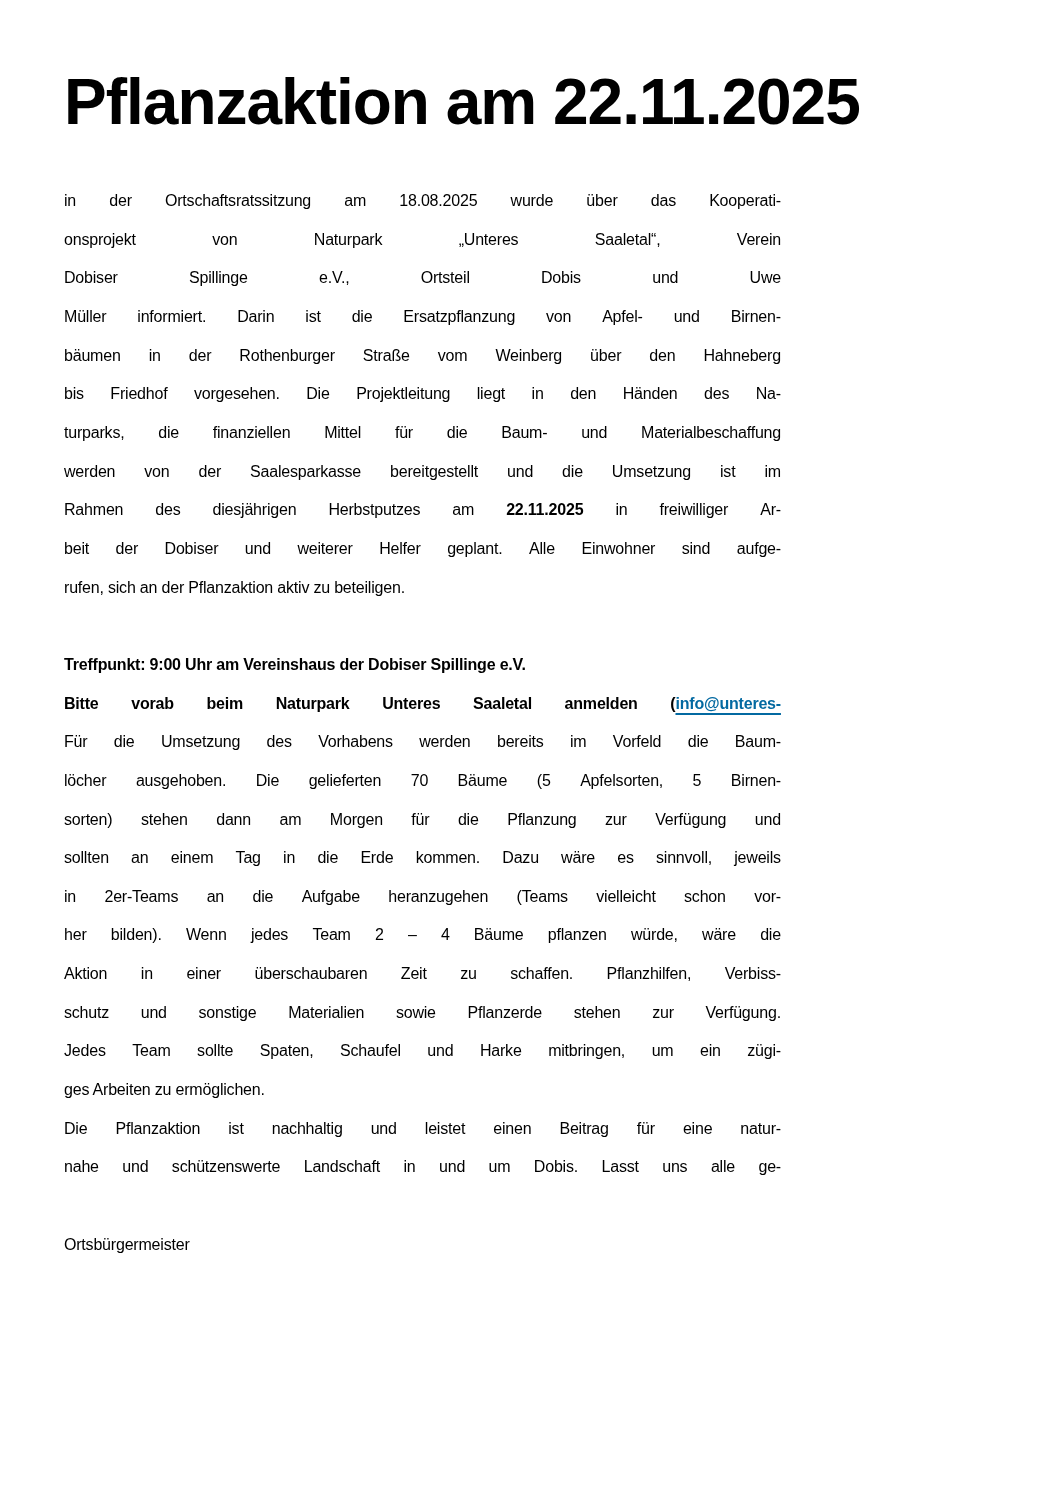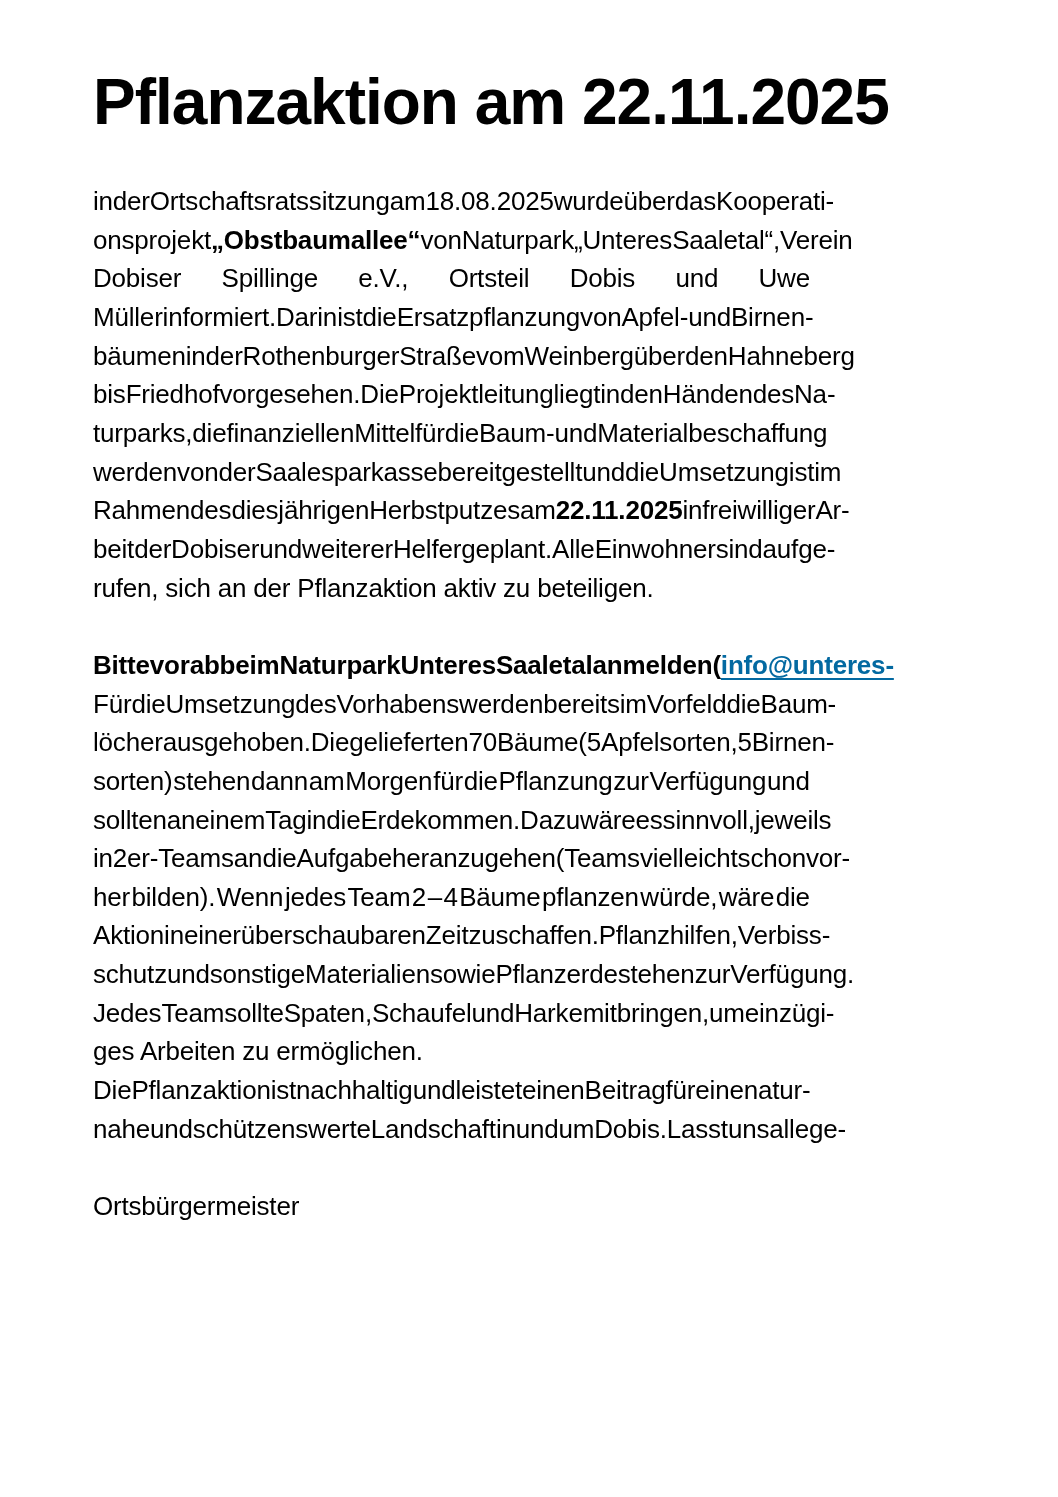--- a/index.html
+++ b/index.html
@@ -13,34 +13,33 @@
     font-family: "Liberation Sans", sans-serif;
     color: #000000;
     overflow: hidden;
     position: relative;
   }
   .page {
     box-sizing: border-box;
     width: 844px;
     height: 1497px;
     padding: 70px 63px 0 64px;
-    margin-left: 29px;
   }
   .doc-title {
     margin: 0;
     font-size: 64px;
     line-height: 64px;
     font-weight: bold;
     text-align: center;
     letter-spacing: -1px;
     white-space: nowrap;
   }
   .doc-body {
     margin-top: 48px;
-    font-size: 26px;
+    font-size: 16px;
     line-height: 38.67px;
     letter-spacing: -0.2px;
   }
   .line {
     height: 38.67px;
     white-space: pre;
   }
   .line.justify {
     display: flex;
     justify-content: space-between;
@@ -70,21 +69,20 @@
         <span class="word"><span>Ortschaftsratssitzung</span></span>
         <span class="word"><span>am</span></span>
         <span class="word"><span>18.08.2025</span></span>
         <span class="word"><span>wurde</span></span>
         <span class="word"><span>über</span></span>
         <span class="word"><span>das</span></span>
         <span class="word"><span>Kooperati-</span></span>
       </div>
       <div class="line justify">
         <span class="word"><span>onsprojekt</span></span>
-        <span class="word"><span class="bold">„Obstbaumallee“</span></span>
         <span class="word"><span>von</span></span>
         <span class="word"><span>Naturpark</span></span>
         <span class="word"><span>„Unteres</span></span>
         <span class="word"><span>Saaletal“,</span></span>
         <span class="word"><span>Verein</span></span>
       </div>
       <div class="line justify">
         <span class="word"><span>Dobiser</span></span>
         <span class="word"><span>Spillinge</span></span>
         <span class="word"><span>e.V.,</span></span>
@@ -172,20 +170,21 @@
         <span class="word"><span>weiterer</span></span>
         <span class="word"><span>Helfer</span></span>
         <span class="word"><span>geplant.</span></span>
         <span class="word"><span>Alle</span></span>
         <span class="word"><span>Einwohner</span></span>
         <span class="word"><span>sind</span></span>
         <span class="word"><span>aufge-</span></span>
       </div>
       <div class="line"><span>rufen, sich an der Pflanzaktion aktiv zu beteiligen.</span></div>
       <div class="spacer"></div>
+      <div class="line"><span class="bold">Treffpunkt: 9:00 Uhr am Vereinshaus der Dobiser Spillinge e.V.</span></div>
       <div class="line justify">
         <span class="word"><span class="bold">Bitte</span></span>
         <span class="word"><span class="bold">vorab</span></span>
         <span class="word"><span class="bold">beim</span></span>
         <span class="word"><span class="bold">Naturpark</span></span>
         <span class="word"><span class="bold">Unteres</span></span>
         <span class="word"><span class="bold">Saaletal</span></span>
         <span class="word"><span class="bold">anmelden</span></span>
         <span class="word"><span class="bold">(</span><span class="bold link">info@unteres-</span></span>
       </div>

